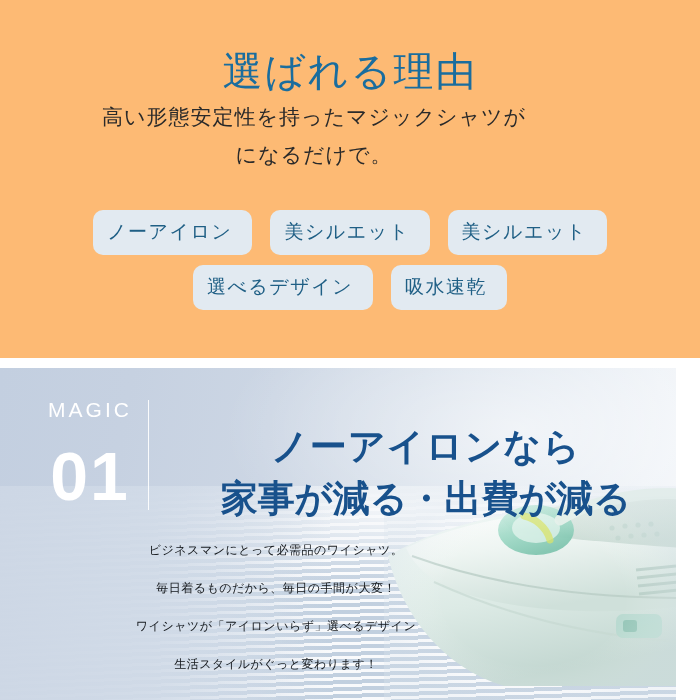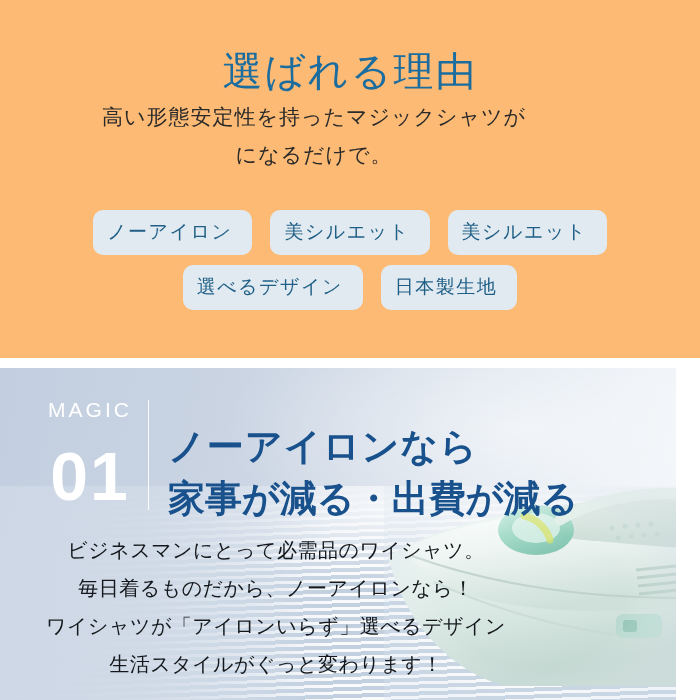--- a/index.html
+++ b/index.html
@@ -198,39 +198,40 @@
     width: 1px;
     height: 110px;
     background: rgba(255,255,255,0.9);
   }
 
   .magic-headline {
     position: absolute;
     left: 168px;
     top: 22px;
     width: 516px;
+    text-align: center;
     font-family: "Liberation Serif", "DejaVu Serif", serif;
     font-size: 37px;
     line-height: 52px;
     color: #18518c;
     letter-spacing: 1px;
     white-space: nowrap;
   }
   .magic-headline .hl-line { display: block; }
   .magic-headline .hl-line.line-2 { letter-spacing: 0px; }
 
   
   .magic-body {
     position: absolute;
     left: 0;
     top: 163px;
     width: 552px;
     text-align: center;
     font-family: "Liberation Sans", "DejaVu Sans", sans-serif;
-    font-size: 20px;
+    font-size: 12px;
     line-height: 38px;
     color: #14181c;
     letter-spacing: 0.5px;
   }
   .magic-body .body-line { display: block; white-space: nowrap; }
 </style>
 </head>
 <body>
 
 <div class="page">
@@ -245,21 +246,21 @@
     </div>
 
     <div class="tag-rows">
       <div class="tag-row">
         <span class="tag-chip">ノーアイロン</span>
         <span class="tag-chip">美シルエット</span>
         <span class="tag-chip">美シルエット</span>
       </div>
       <div class="tag-row">
         <span class="tag-chip">選べるデザイン</span>
-        <span class="tag-chip">日本製生地</span>
+        <span class="tag-chip">吸水速乾</span>
       </div>
     </div>
 
   </section>
 
   <section class="magic-section">
 
     <div class="magic-sheen"></div>
 
     <div class="fabric-photo"></div>
@@ -338,20 +339,20 @@
     </div>
     <div class="magic-divider"></div>
 
     <h2 class="magic-headline">
       <span class="hl-line line-1">ノーアイロンなら</span>
       <span class="hl-line line-2">家事が減る・出費が減る</span>
     </h2>
 
     <div class="magic-body">
       <span class="body-line">ビジネスマンにとって必需品のワイシャツ。</span>
-      <span class="body-line">毎日着るものだから、ノーアイロンなら！</span>
+      <span class="body-line">毎日着るものだから、毎日の手間が大変！</span>
       <span class="body-line">ワイシャツが「アイロンいらず」選べるデザイン</span>
       <span class="body-line">生活スタイルがぐっと変わります！</span>
     </div>
 
   </section>
 
 </div>
 
 </body></html>

